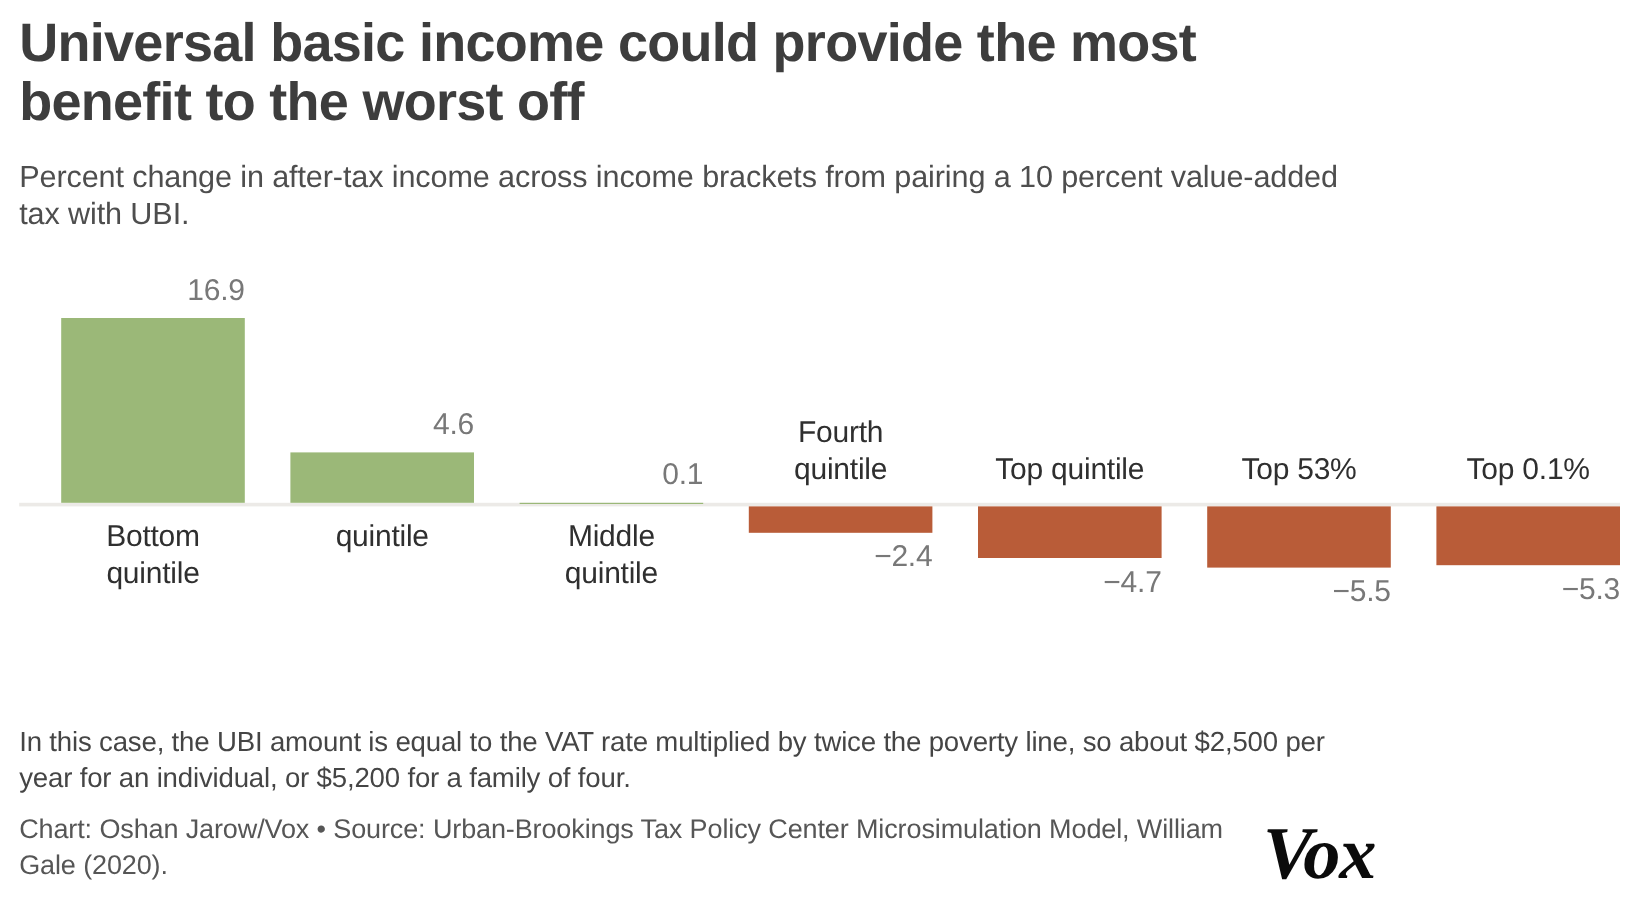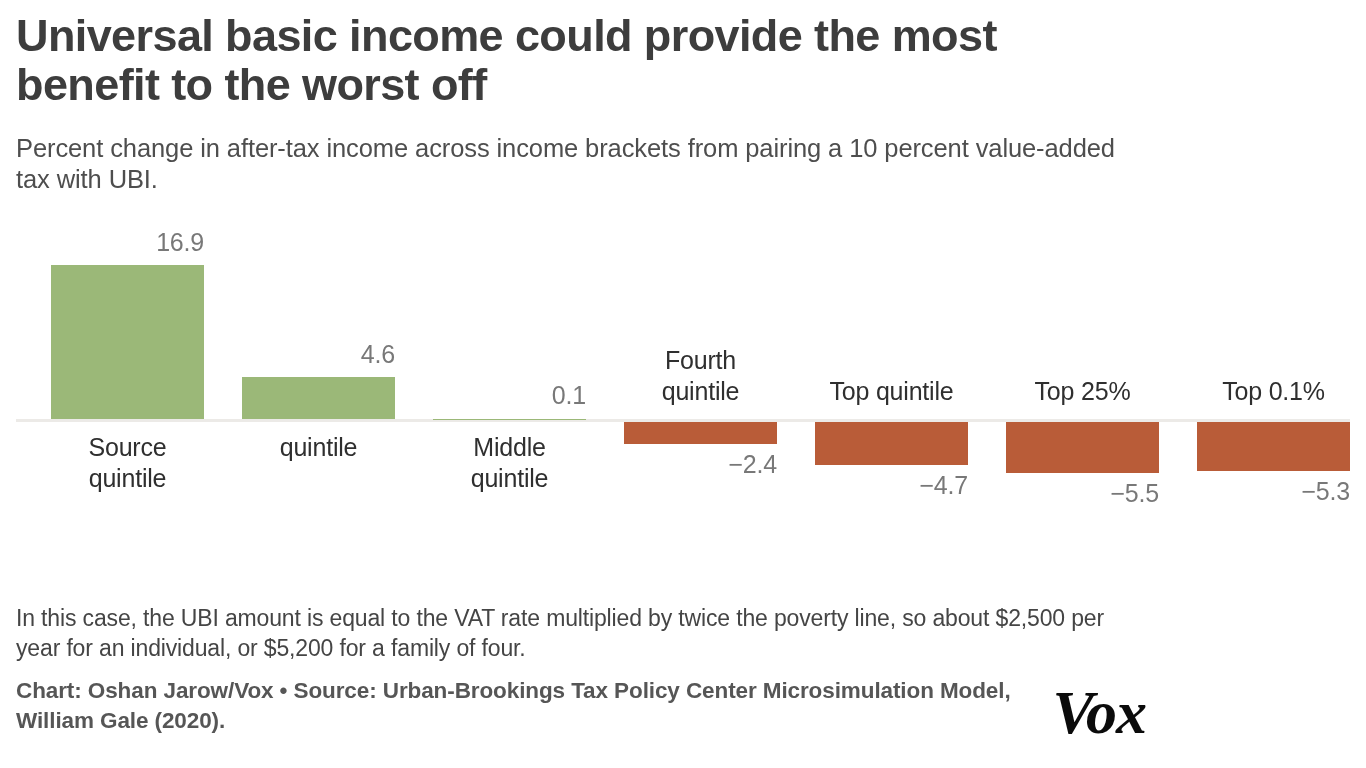--- a/index.html
+++ b/index.html
@@ -121,21 +121,20 @@
     justify-content: space-between;
     margin-top: 12px;
   }
   .source {
     font-size: 22.5px;
     line-height: 1.33;
     color: #565656;
     letter-spacing: -0.1px;
     max-width: 1215px;
     margin: 0;
-    font-weight: bold;
   }
   .vox-logo {
     font-family: "Liberation Serif", "DejaVu Serif", serif;
     font-weight: 700;
     font-style: italic;
     font-size: 62px;
     line-height: 0.86;
     color: #0b0b0b;
     letter-spacing: -1px;
     margin-left: 14px;
@@ -153,21 +152,21 @@
 
   <p class="subhead">Percent change in after-tax income across income brackets from pairing a 10 percent value-added tax with UBI.</p>
 
   <div class="chart" id="chart">
     <div class="axis-line"></div>
 
   <div class="bar-slot" style="left: 35px;">
         <div class="bar pos" style="height: 154.128px; background: rgb(155, 184, 120);"></div>
         <div class="val-label" style="top: 16.872px;">16.9</div>
         <div class="cat-label" style="top: 221px;">
-          <div>Source</div>
+          <div>Bottom</div>
           <div>quintile</div>
         </div>
       </div>
       <div class="bar-slot" style="left: 226px;">
         <div class="bar pos" style="height: 41.952px; background: rgb(155, 184, 120);"></div>
         <div class="val-label" style="top: 129.048px;">4.6</div>
         <div class="cat-label" style="top: 221px;">
           <div>quintile</div>
         </div>
       </div>
@@ -191,21 +190,21 @@
         <div class="bar neg" style="height: 42.864px; background: rgb(185, 92, 56);"></div>
         <div class="val-label" style="top: 259.864px;">−4.7</div>
         <div class="cat-label" style="top: 165px;">
           <div>Top quintile</div>
         </div>
       </div>
       <div class="bar-slot" style="left: 990px;">
         <div class="bar neg" style="height: 50.16px; background: rgb(185, 92, 56);"></div>
         <div class="val-label" style="top: 267.16px;">−5.5</div>
         <div class="cat-label" style="top: 165px;">
-          <div>Top 25%</div>
+          <div>Top 53%</div>
         </div>
       </div>
       <div class="bar-slot" style="left: 1181px;">
         <div class="bar neg" style="height: 48.336px; background: rgb(185, 92, 56);"></div>
         <div class="val-label" style="top: 265.336px;">−5.3</div>
         <div class="cat-label" style="top: 165px;">
           <div>Top 0.1%</div>
         </div>
       </div>
     </div>

